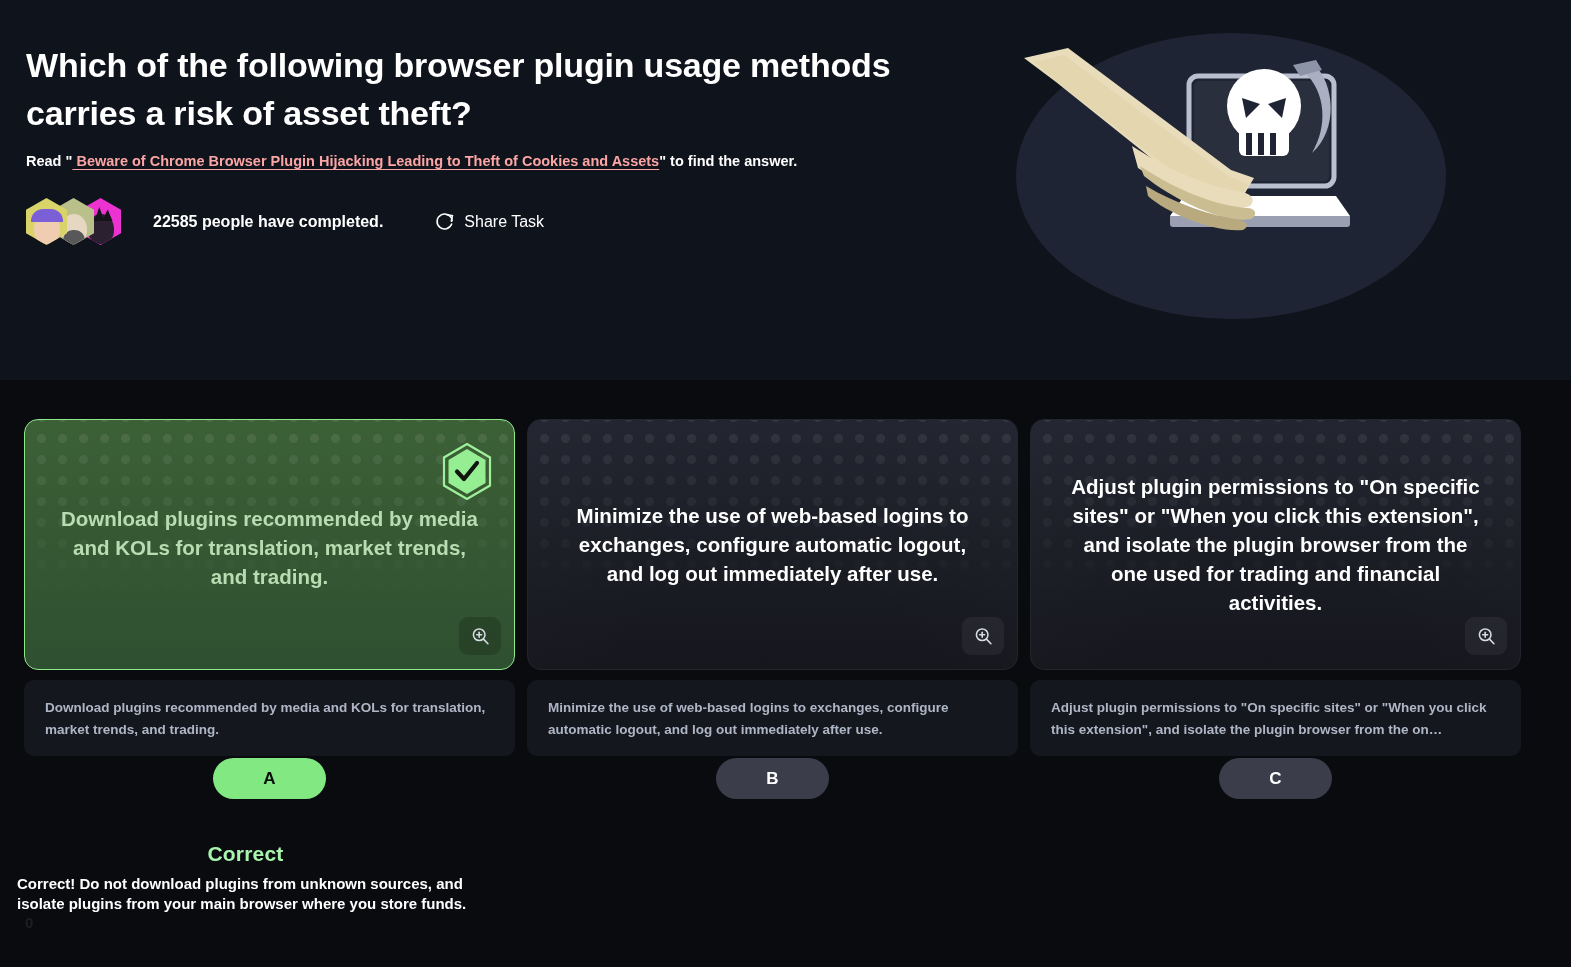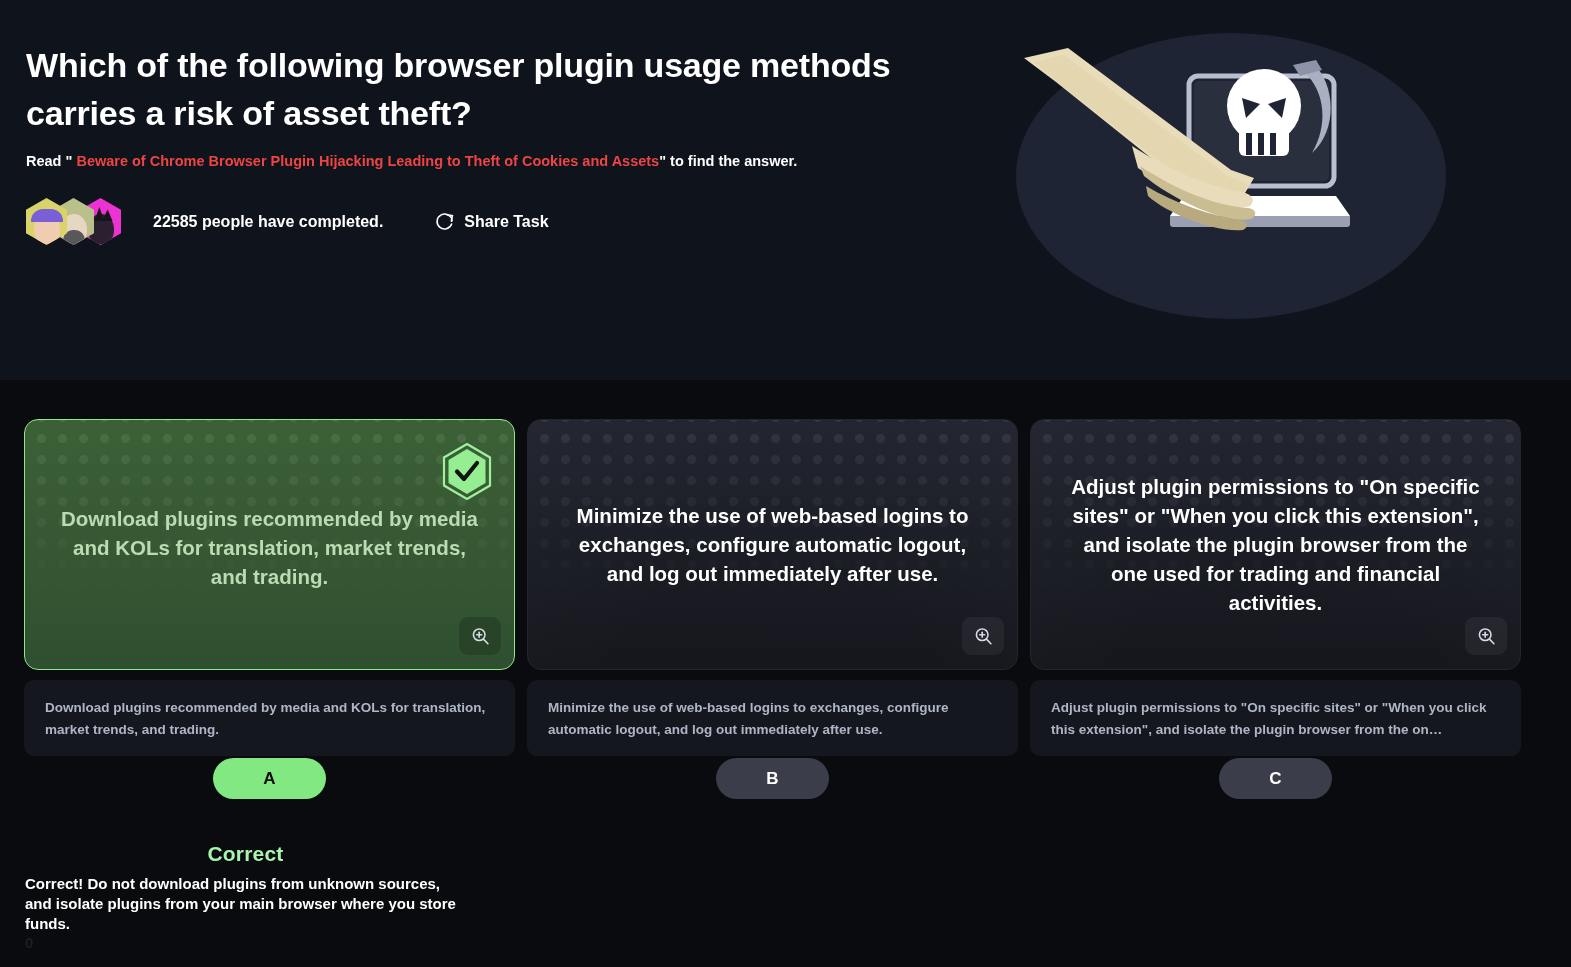--- a/index.html
+++ b/index.html
@@ -27,21 +27,22 @@
   }
   .read-line {
     margin-top: 14px;
     font-size: 14.5px;
     font-weight: bold;
     color: #ffffff;
     line-height: 1.5;
   }
   .read-line .q { color: #ffffff; }
   .article-link {
-    color: #ef4444;
+    color: #fca5a5;
+    text-decoration: underline;
     text-underline-offset: 3px;
     font-weight: bold;
     cursor: pointer;
   }
 
   .stats-row {
     position: absolute; left: 26px; top: 198px;
     display: flex; align-items: center; gap: 24px;
   }
   .avatars { display: flex; align-items: center; }
@@ -85,21 +86,21 @@
     white-space: nowrap;
   }
   .share-btn {
     margin-left: 28px;
     display: flex; align-items: center;
     cursor: pointer;
   }
   .share-icon { width: 20px; height: 20px; display: block; }
   .share-label {
     margin-left: 9px; color: #ffffff;
-    font-size: 16px; font-weight: bold; white-space: nowrap;
+    font-size: 16px; font-weight: normal; white-space: nowrap;
   }
 
   
   .illustration { position: absolute; left: 1016px; top: 0px; width: 430px; height: 330px; }
 
   
   .options-area { position: relative; width: 1571px; height: 587px; background: #0a0b0f; }
   .cards-row {
     position: absolute; left: 24px; top: 39px;
     display: flex; gap: 12px;
@@ -196,21 +197,21 @@
   .feedback { position: absolute; left: 0px; top: 462px; width: 491px; }
   .verdict {
     text-align: center;
     color: #a9f4ae;
     font-size: 21px;
     font-weight: bold;
     letter-spacing: 0.2px;
   }
   .verdict-detail {
     margin-top: 8px;
-    padding: 0 25px;
+    padding: 0 17px;
     color: #ffffff;
     font-size: 15px;
     font-weight: bold;
     line-height: 1.33;
   }
   .trailing-char {
     padding-left: 25px;
     margin-top: 1px;
     color: #1d1d22;
     font-size: 15px;

